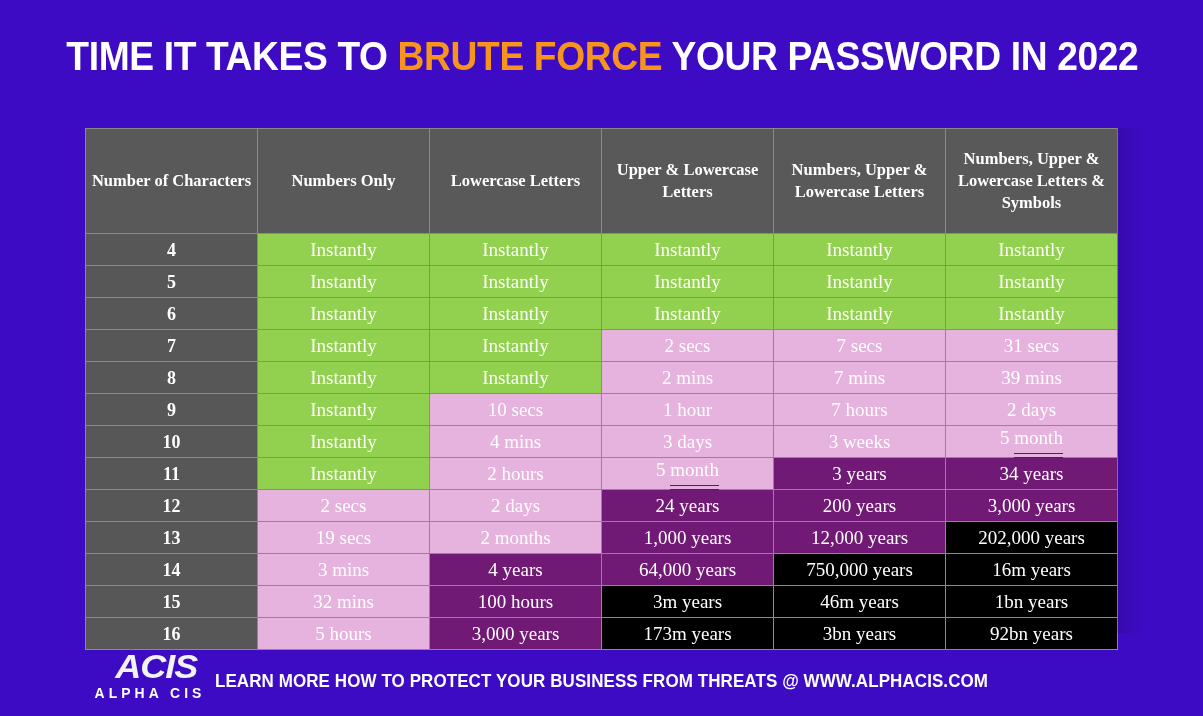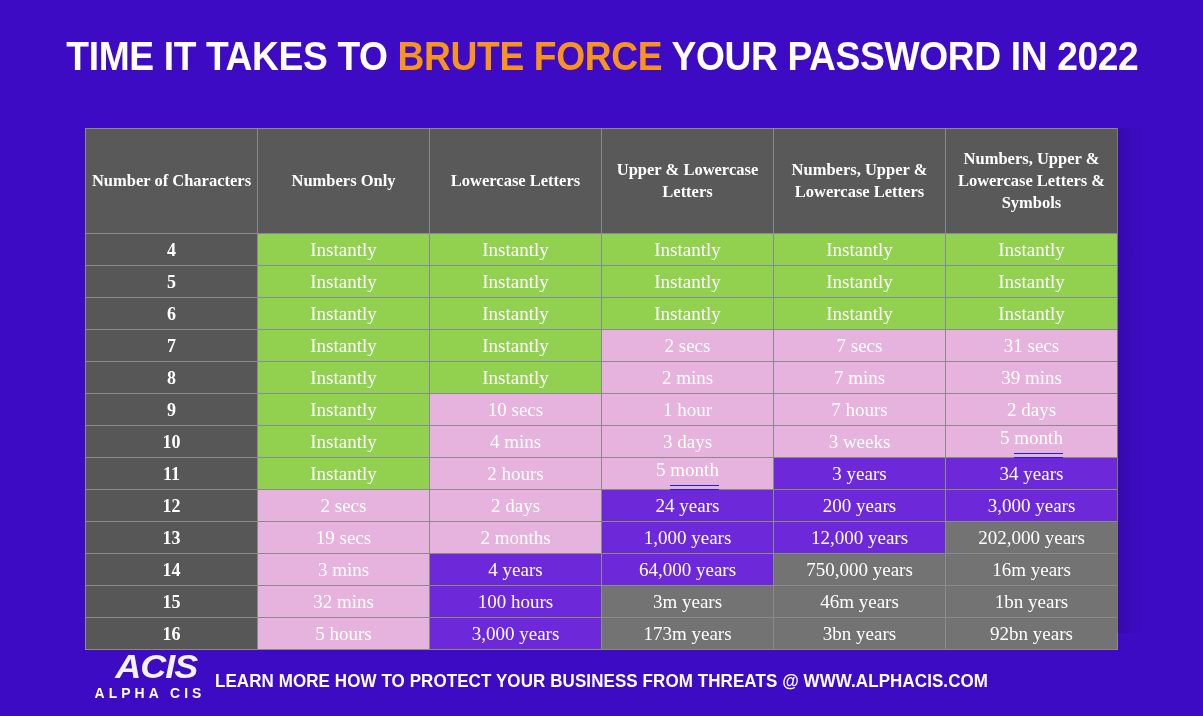--- a/index.html
+++ b/index.html
@@ -86,22 +86,22 @@
   }
   tbody td.rowlabel {
     background: #575757;
     font-weight: bold;
     font-size: 18px;
   }
 
   
   .bg-green  { background: #92d14f; margin-left: 7px; }
   .bg-pink   { background: #e5b3dd; }
-  .bg-orange { background: #6d28d9; }
-  .bg-red    { background: #737373; }
+  .bg-orange { background: #701a75; }
+  .bg-red    { background: #000000; }
 
   
   .spell {
     position: relative;
     display: inline-block;
     padding-bottom: 9px;
   }
   .spell::after {
     content: "";
     position: absolute;

